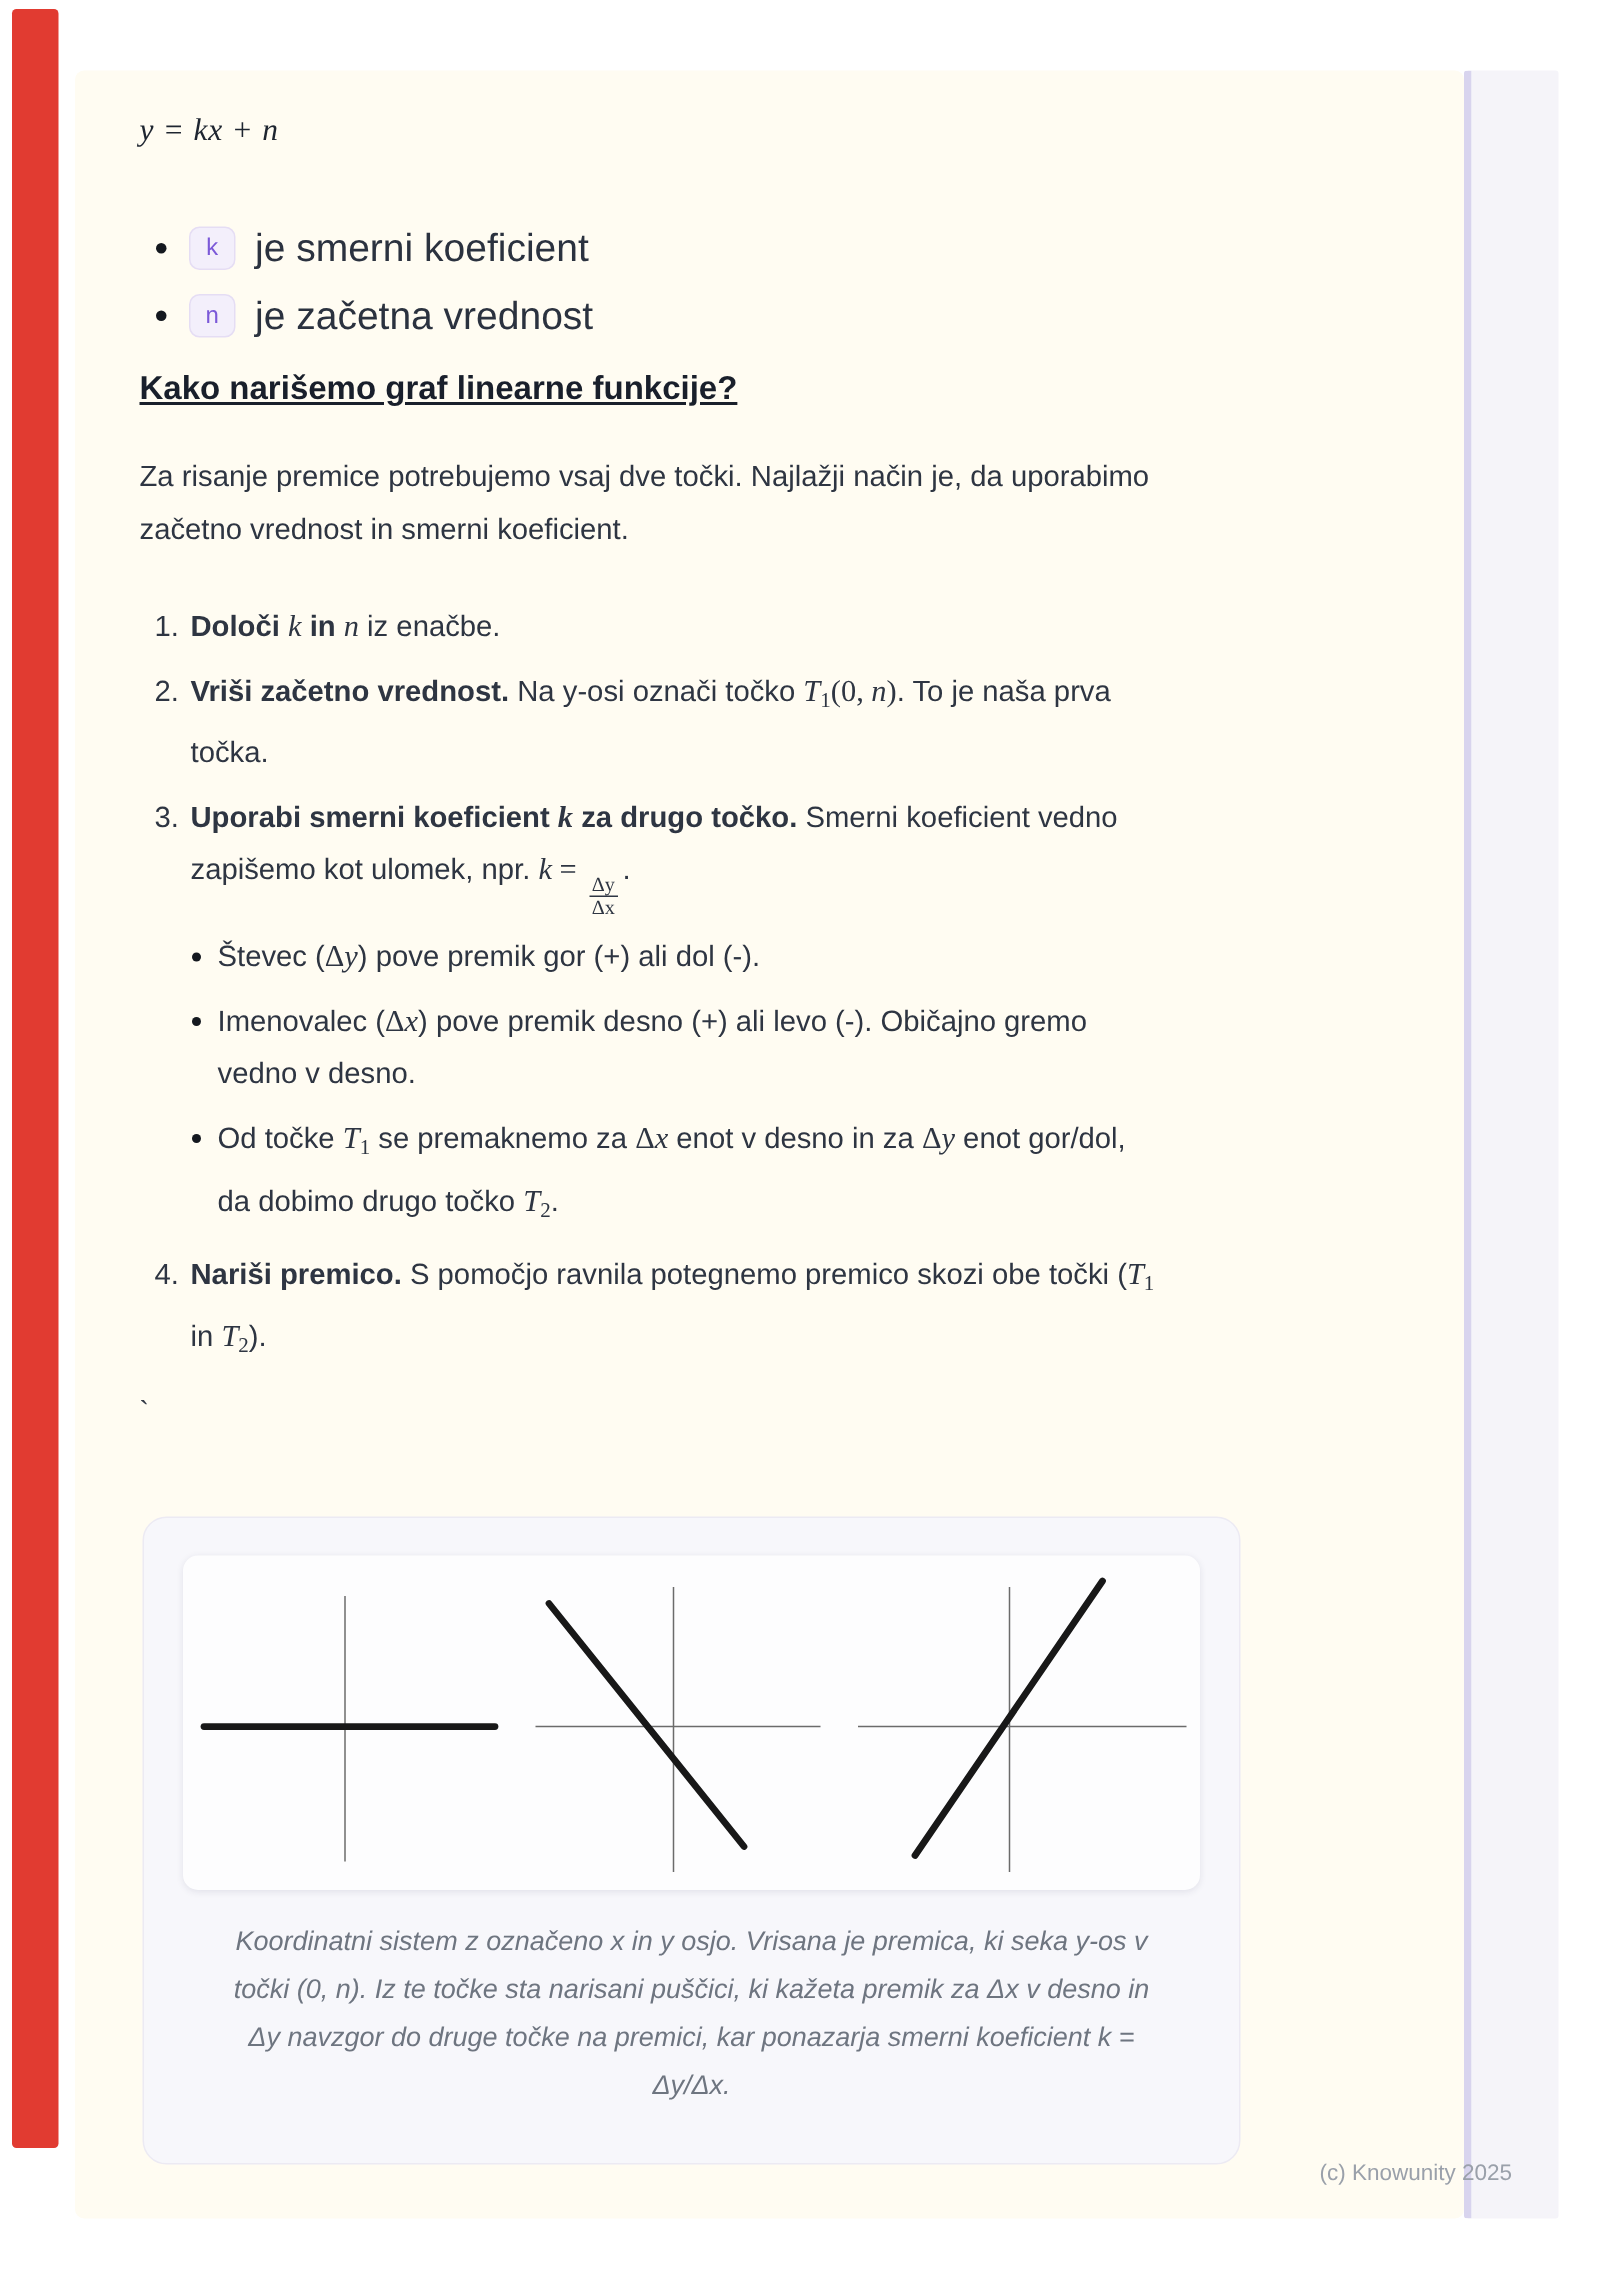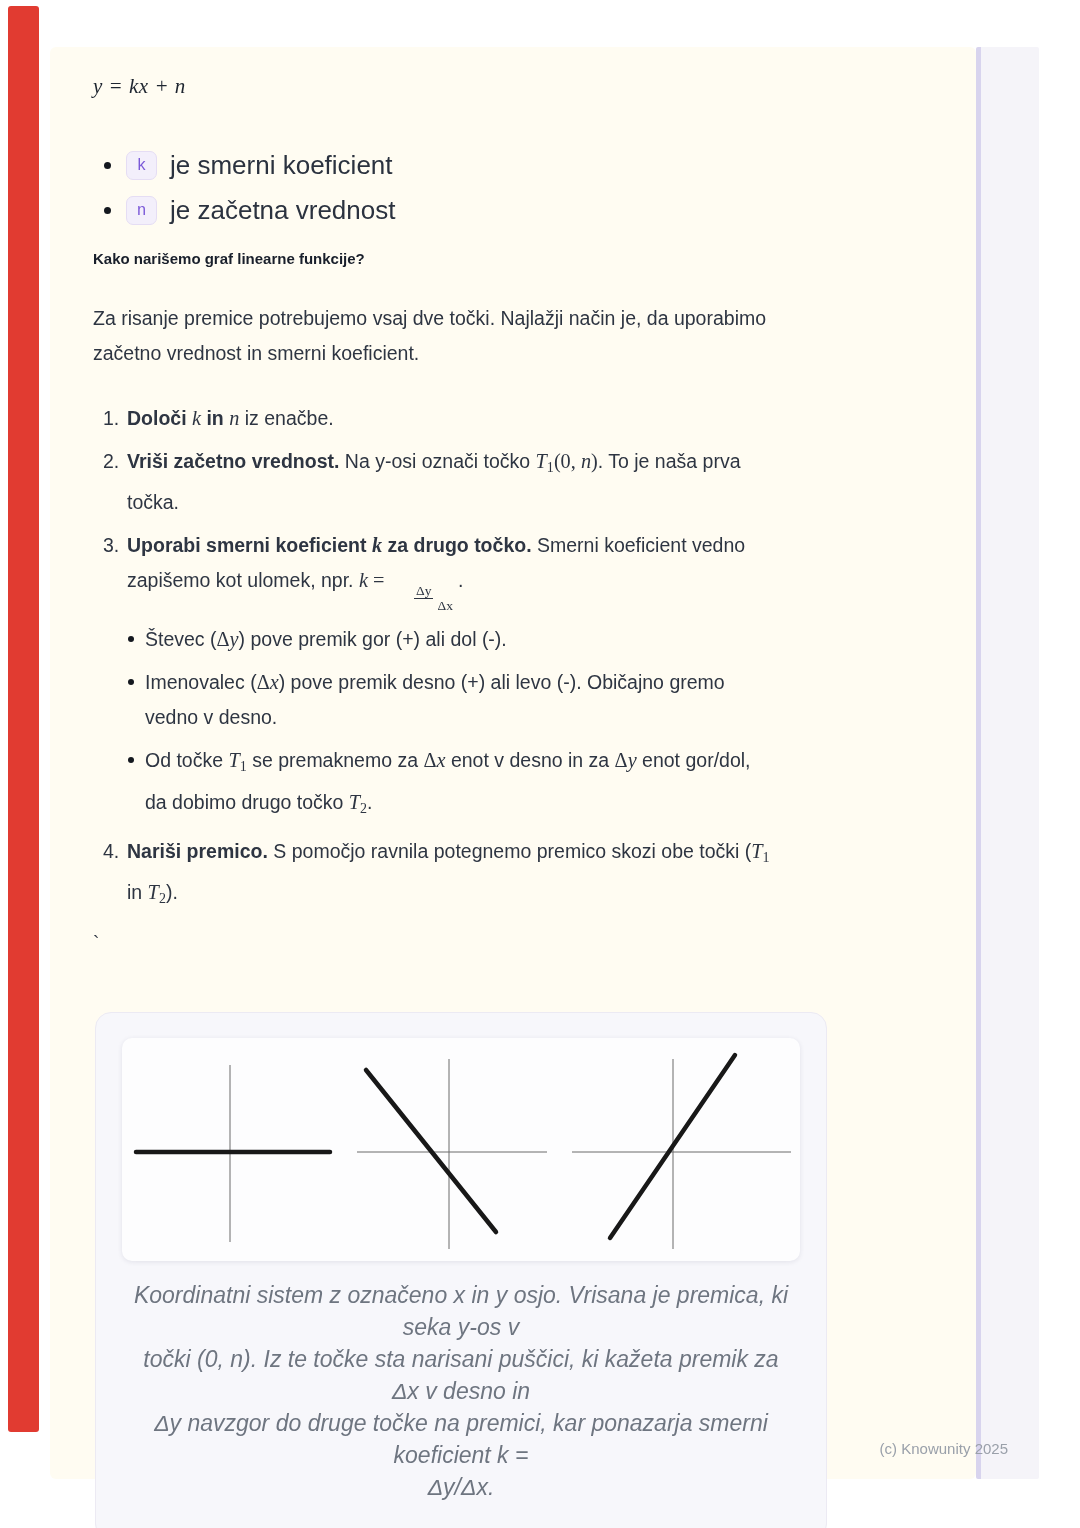--- a/index.html
+++ b/index.html
@@ -31,58 +31,58 @@
   .kv-row{display:flex;align-items:center;height:45px;}
   .kv-dot{width:7px;height:7px;border-radius:50%;background:#14181f;margin:0 15px 0 11px;flex:none;}
   .badge{
     display:inline-flex;align-items:center;justify-content:center;flex:none;
     min-width:31px;height:29px;padding:0 6px;box-sizing:border-box;
     background:#f3effb;border:1px solid #e5ddf4;border-radius:7px;
     font-family:"Liberation Mono","DejaVu Sans Mono",monospace;
     font-size:16px;color:#7b59d8;
   }
   .kv-text{margin-left:13px;font-size:26px;color:#2b323f;}
-  h3{font-size:15px;font-weight:700;color:#191f2b;margin:0;line-height:24px;}
+  h3{font-size:22px;font-weight:700;color:#191f2b;margin:0;line-height:24px;text-decoration:underline;}
   .h-graf{margin-top:14px;}
   .intro{margin-top:30px;font-size:19.5px;line-height:35px;color:#2e3542;}
   .h-postopek{margin-top:28px;}
   ol.steps{list-style:none;margin:30px 0 0 10px;padding:0;font-size:19.5px;line-height:35px;color:#2e3542;}
   ol.steps>li{position:relative;padding-left:24px;margin-bottom:8px;}
   .step-num{position:absolute;left:0;top:0;}
   ul.substeps{list-style:none;margin:8px 0 0 0;padding:0;}
   ul.substeps>li{position:relative;padding-left:18px;margin-bottom:8px;}
   .sub-dot{position:absolute;left:1px;top:14px;width:6px;height:6px;border-radius:50%;background:#14181f;}
   .sg-b{font-weight:700;}
   .sg-m{font-family:"Liberation Serif","DejaVu Serif",serif;font-style:italic;font-size:1.04em;}
   .sg-mb{font-family:"Liberation Serif","DejaVu Serif",serif;font-style:italic;font-weight:700;font-size:1.04em;}
   .sg-sr{font-family:"Liberation Serif","DejaVu Serif",serif;font-size:1.04em;}
   .sg-msub{font-family:"Liberation Serif","DejaVu Serif",serif;font-size:0.72em;vertical-align:-0.3em;}
   .frac{
     display:inline-flex;flex-direction:column;align-items:center;
     vertical-align:-0.55em;line-height:1.1;margin:0 3px;
     font-family:"Liberation Serif","DejaVu Serif",serif;font-size:13.5px;
   }
   .frac .fnum{border-bottom:1px solid #2e3542;padding:0 2px;}
-  .frac .fden{padding:0 2px;margin-left:43px;}
+  .frac .fden{padding:0 2px;}
   .stray{margin-top:16px;font-size:19px;color:#333a47;height:24px;}
   .figure-card{
     margin:56px 0 0 2px;width:732px;box-sizing:border-box;
     background:#f7f7fb;border:1px solid #eceaf3;border-radius:16px;
     padding:25px 26px 36px 26px;
   }
   .figure-inner{
     width:678px;height:223px;background:#fdfdfe;border-radius:10px;
     box-shadow:0 1px 5px rgba(40,40,80,0.10);
   }
   .figure-inner svg{display:block;width:678px;height:223px;}
   .fig-axis{stroke:#6b6b6b;stroke-width:1;}
   .fig-thick{stroke:#181818;stroke-width:4.5;stroke-linecap:round;}
   .caption{
     margin-top:18px;padding:0 6px;text-align:center;
-    font-style:italic;font-size:23px;line-height:32px;color:#6e7580;
+    font-style:italic;font-size:18px;line-height:32px;color:#6e7580;
   }
   .footer{
     position:absolute;top:1440px;right:72px;
     font-size:15px;color:#9aa0aa;z-index:5;
   }
 </style>
 </head>
 <body>
 
 <div class="red-bar" style="background: rgb(225, 59, 49);"></div>

